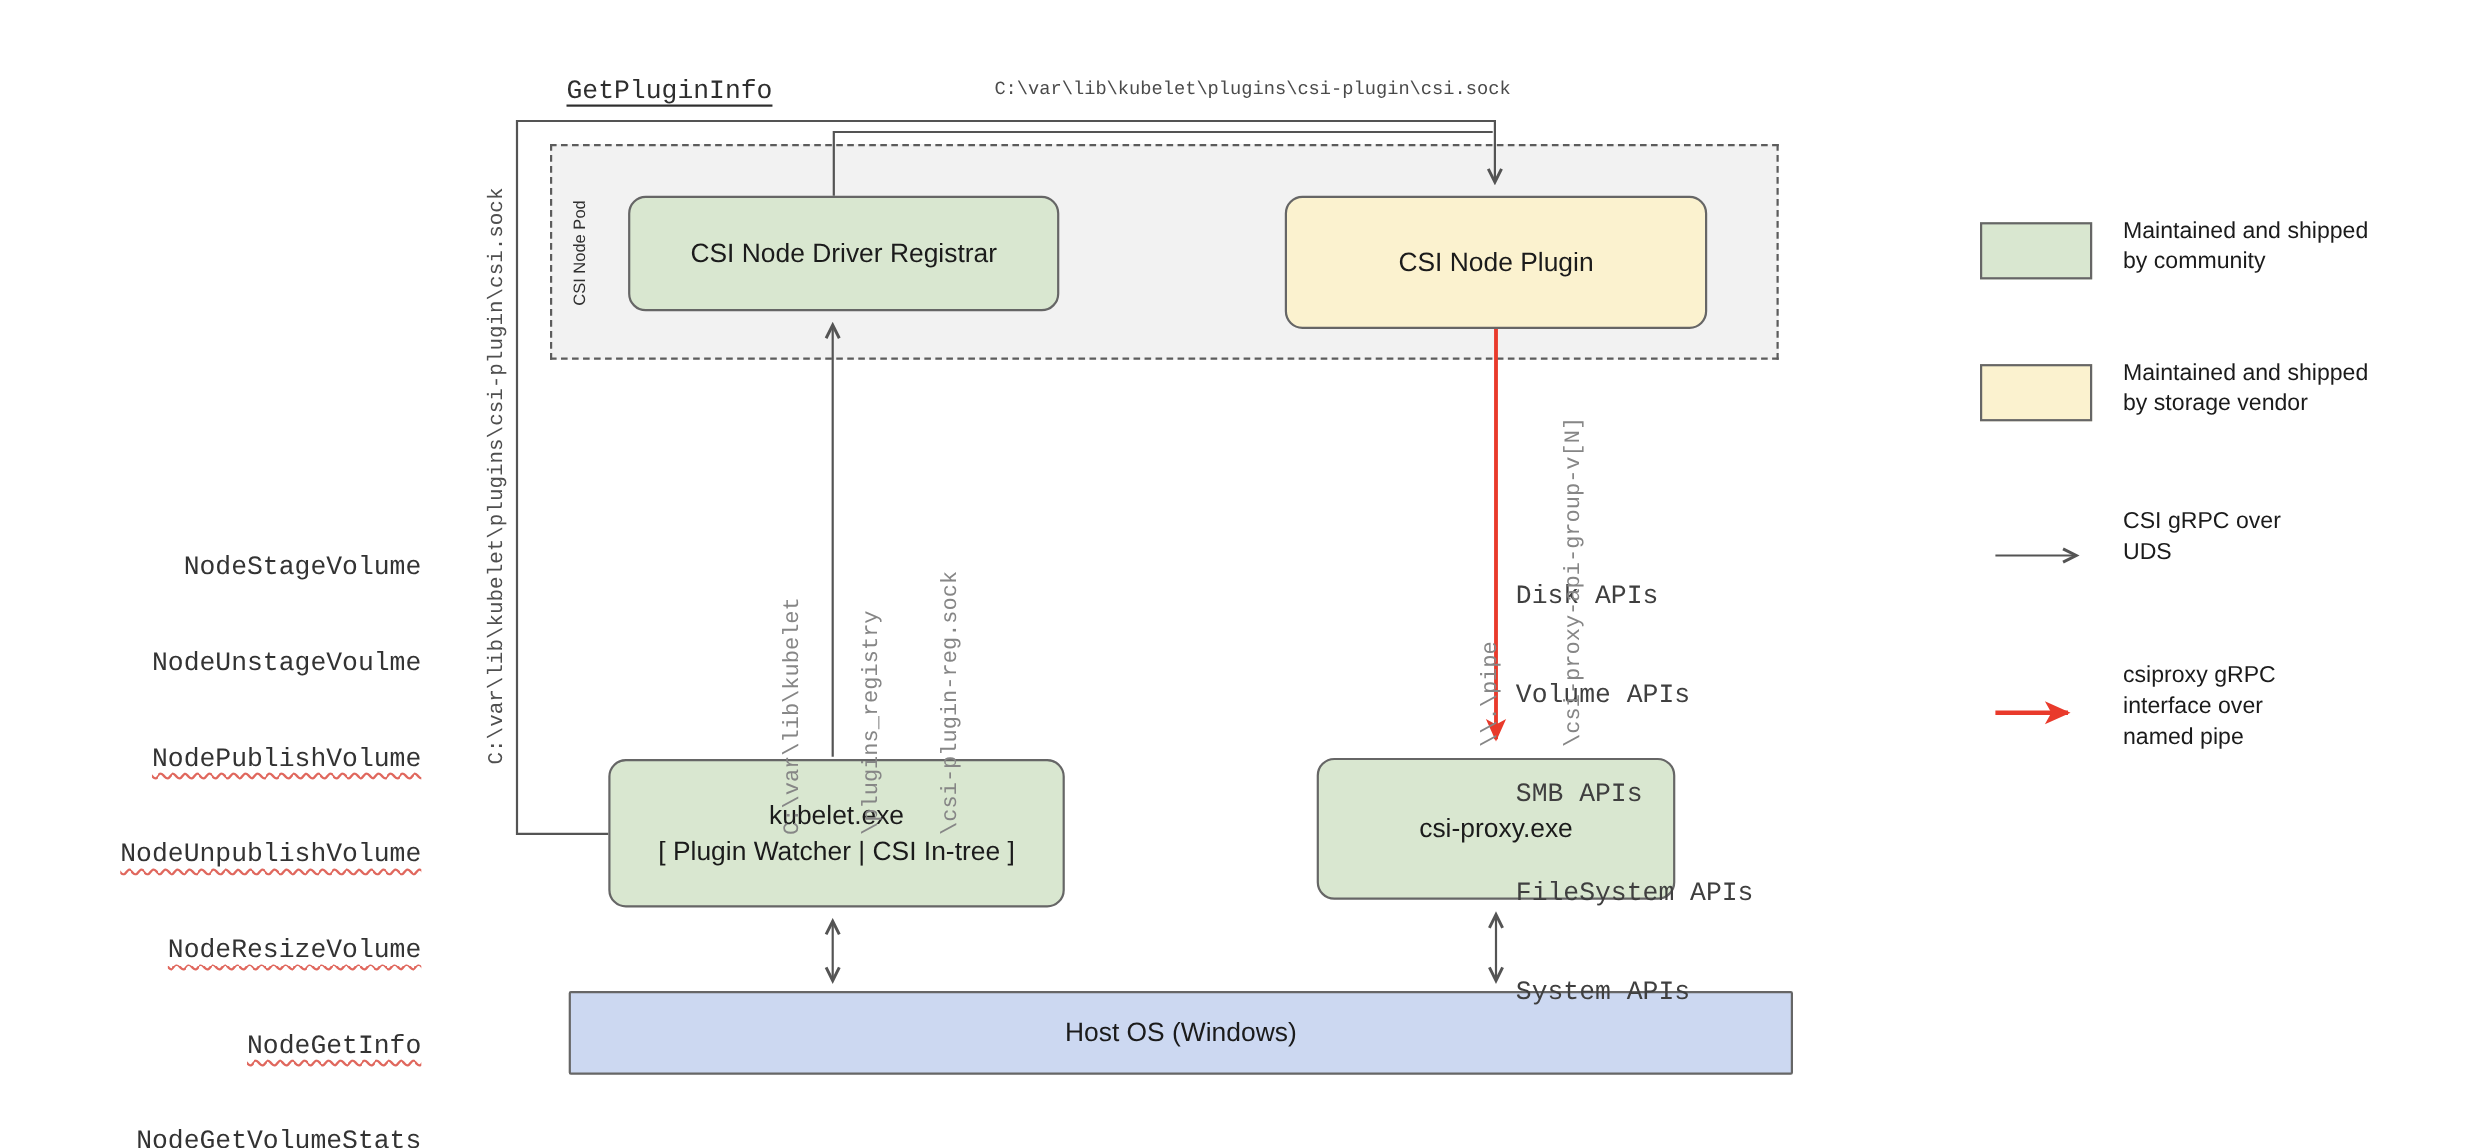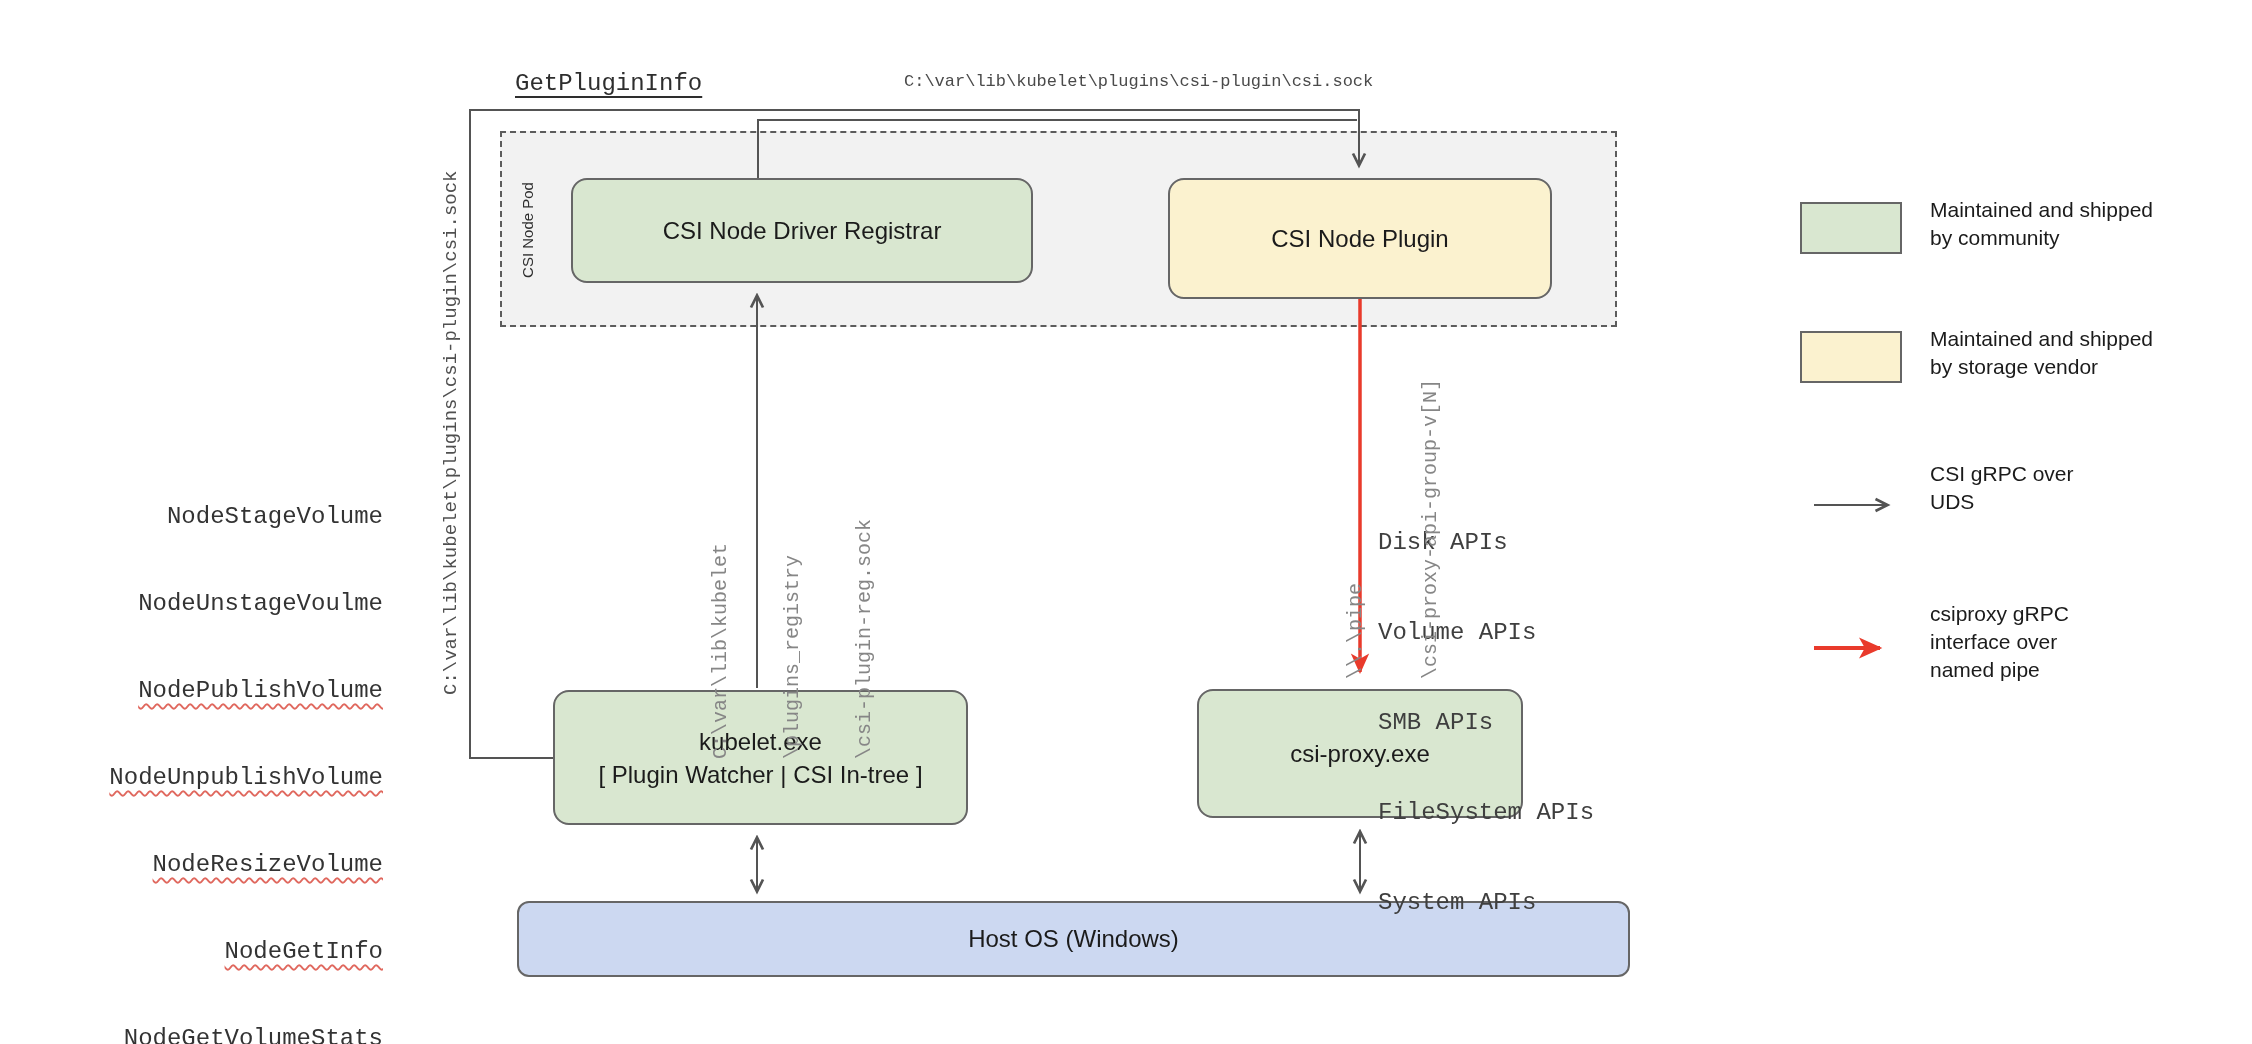--- a/index.html
+++ b/index.html
@@ -8,25 +8,25 @@
   
   .pod{position:absolute;left:500px;top:131px;width:1117px;height:196px;background:#f2f2f2;
        border:2px dashed #5c5c5c;box-sizing:border-box;z-index:0;}
   svg.wires{position:absolute;left:0;top:0;z-index:1;}
   .node{position:absolute;box-sizing:border-box;border:2px solid #666666;border-radius:16px;
         display:flex;align-items:center;justify-content:center;text-align:center;
         font-size:24px;color:#1b1b1b;z-index:2;}
   .green{background:#d9e7d0;}
   .yellow{background:#fbf2cf;}
   .blue{background:#ccd8f1;}
-  .registrar{left:571px;top:178px;width:462px;height:105px;}
+  .registrar{left:571px;top:178px;width:392px;height:105px;}
   .plugin{left:1168px;top:178px;width:384px;height:121px;}
   .kubelet{left:553px;top:690px;width:415px;height:135px;flex-direction:column;line-height:33px;}
   .csiproxy{left:1197px;top:689px;width:326px;height:129px;}
-  .hostos{left:517px;top:901px;width:1113px;height:76px;border-radius:12px;}
+  .hostos{left:517px;top:901px;width:1113px;height:76px;border-radius:2px;}
   
   .mono{position:absolute;font-family:"Liberation Mono",monospace;white-space:pre;z-index:3;}
   .squiggle{text-decoration:underline;text-decoration-style:wavy;
             text-decoration-color:#e0685e;text-decoration-thickness:1.5px;text-underline-offset:6px;}
   .lbl-getplugininfo{left:515px;top:70px;font-size:24px;color:#2e2e2e;text-decoration:underline;}
   .lbl-topsock{left:904px;top:72px;font-size:17px;color:#4a4a4a;}
   .lbl-getinfo{left:780px;top:452px;font-size:24px;line-height:32px;color:#333333;}
   .lbl-apis{left:1378px;top:468px;font-size:24px;line-height:30px;color:#3f3f3f;}
   .lbl-noderpcs{left:60px;top:444px;width:323px;font-size:24px;line-height:29px;
                 color:#333333;text-align:right;}

